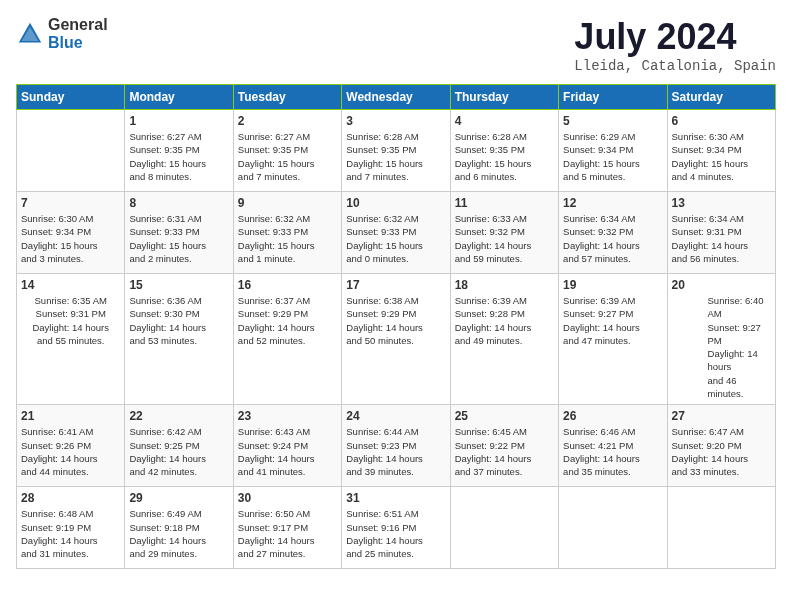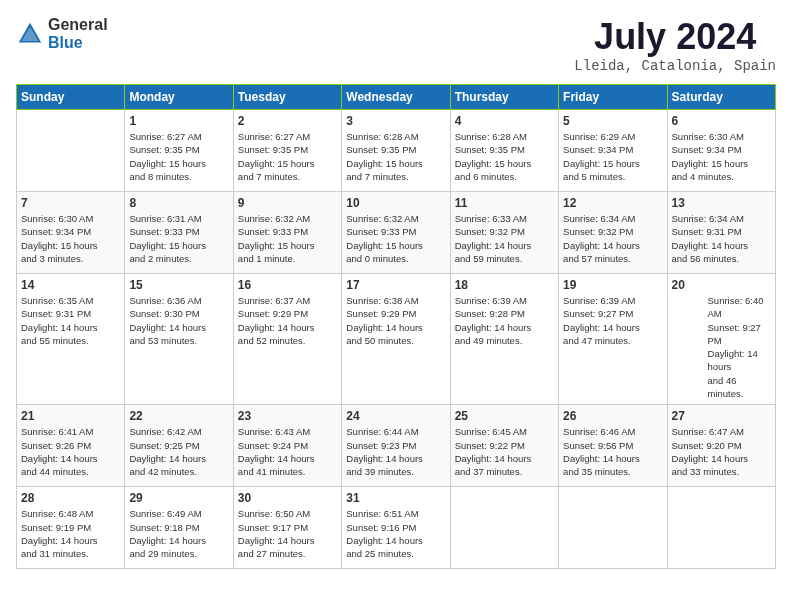--- a/index.html
+++ b/index.html
@@ -42,21 +42,21 @@
     .logo-blue {
       font-size: 16px;
       font-weight: bold;
       color: #1a6eb5;
     }
     .logo-icon {
       width: 28px;
       height: 28px;
     }
     .title-block {
-      text-align: center;
+      text-align: left;
     }
     .month-title {
       font-size: 36px;
       font-weight: bold;
       color: #1a1a2e;
     }
     .location {
       font-size: 14px;
       color: #555;
       font-family: Liberation Mono, monospace;
@@ -227,21 +227,21 @@
             <div class="day-number">13</div>
             <div class="day-info" style="white-space: pre-line;">Sunrise: 6:34 AM
 Sunset: 9:31 PM
 Daylight: 14 hours
 and 56 minutes.</div>
           </td>
         </tr>
         <tr>
           <td>
             <div class="day-number">14</div>
-            <div class="day-info" style="white-space: pre-line;">Sunrise: 6:35 AM
+            <div class="day-info" style="white-space: pre-line; text-align: center;">Sunrise: 6:35 AM
 Sunset: 9:31 PM
 Daylight: 14 hours
 and 55 minutes.</div>
           </td>
           <td>
             <div class="day-number">15</div>
             <div class="day-info" style="white-space: pre-line;">Sunrise: 6:36 AM
 Sunset: 9:30 PM
 Daylight: 14 hours
 and 53 minutes.</div>
@@ -314,21 +314,21 @@
           <td>
             <div class="day-number">25</div>
             <div class="day-info" style="white-space: pre-line;">Sunrise: 6:45 AM
 Sunset: 9:22 PM
 Daylight: 14 hours
 and 37 minutes.</div>
           </td>
           <td>
             <div class="day-number">26</div>
             <div class="day-info" style="white-space: pre-line;">Sunrise: 6:46 AM
-Sunset: 9:56 PM
+Sunset: 4:21 PM
 Daylight: 14 hours
 and 35 minutes.</div>
           </td>
           <td>
             <div class="day-number">27</div>
             <div class="day-info" style="white-space: pre-line;">Sunrise: 6:47 AM
 Sunset: 9:20 PM
 Daylight: 14 hours
 and 33 minutes.</div>
           </td>

